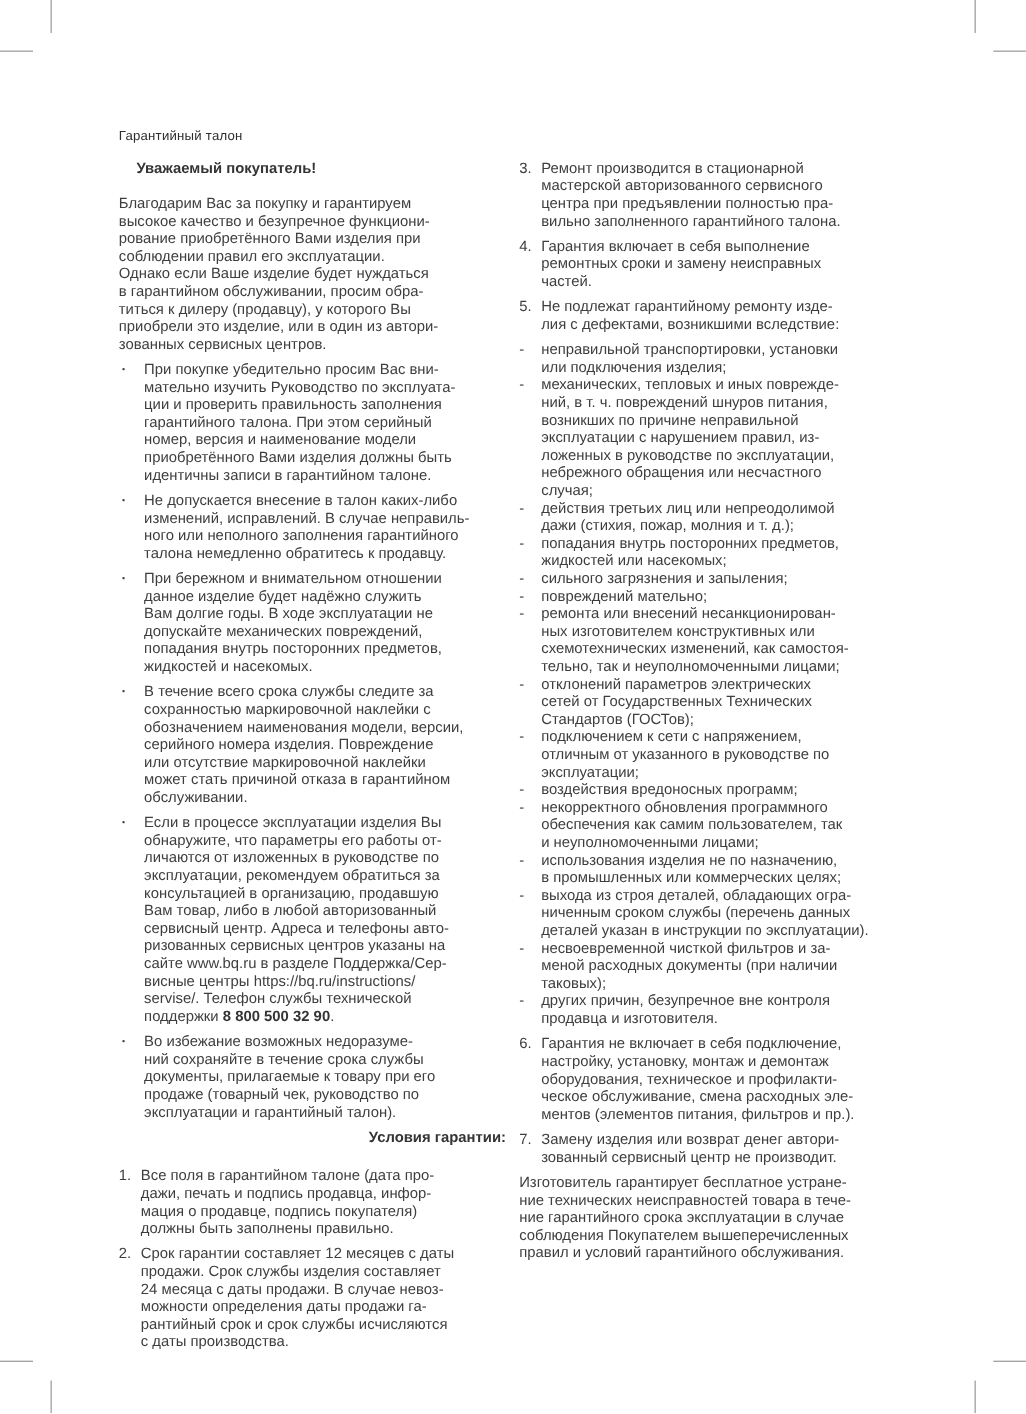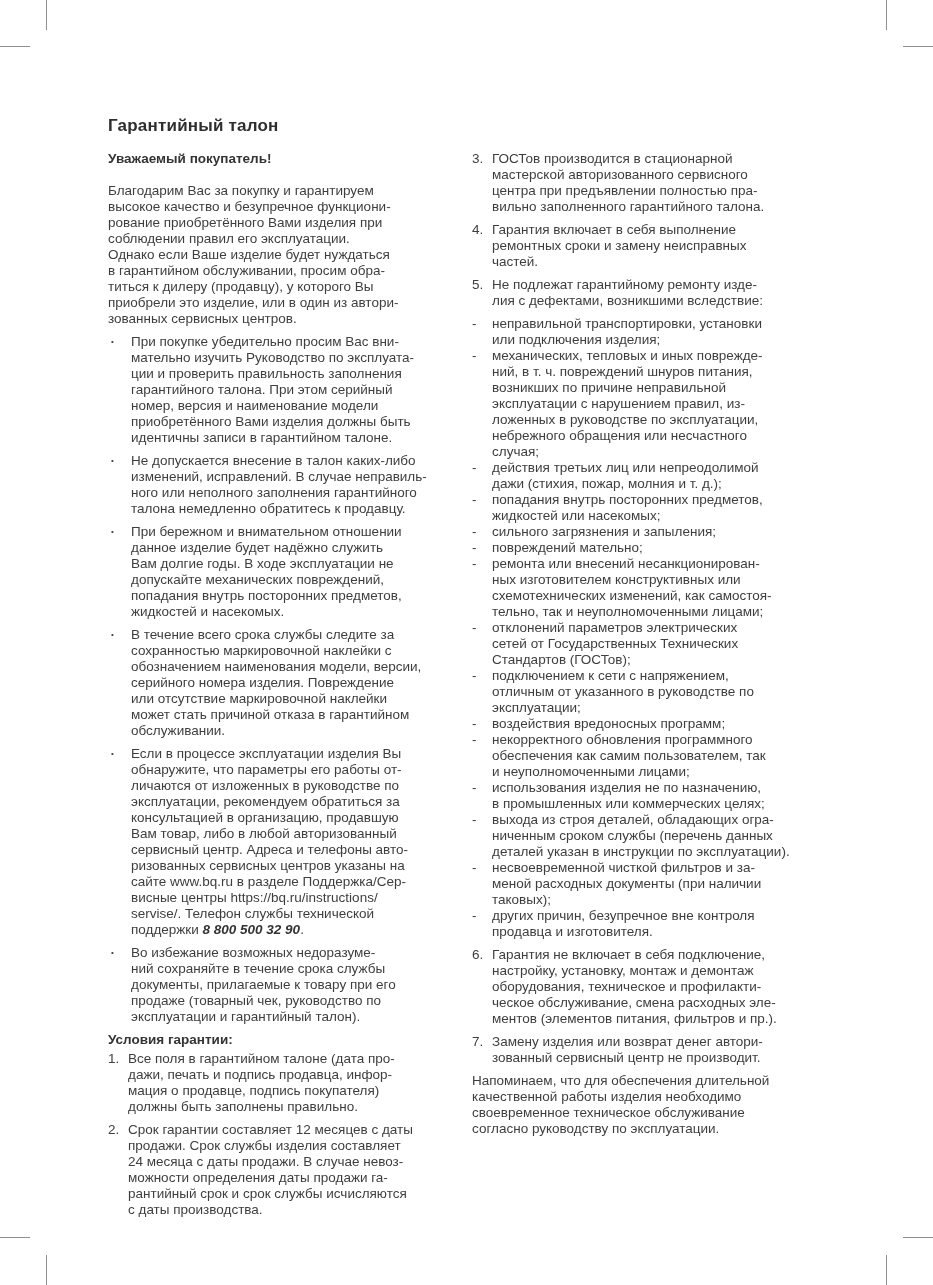--- a/index.html
+++ b/index.html
@@ -30,65 +30,65 @@
   .br-h { right: 0; top: 1237px; }
 
   .content {
     position: absolute;
     left: 108px;
     top: 116px;
     width: 716px;
   }
   h1.title {
     margin: 0 0 15px 0;
-    font-size: 17px;
-    font-weight: bold;
+    font-size: 12px;
+    font-weight: normal;
     color: #2e2e2e;
     letter-spacing: 0.2px;
   }
   .cols {
     display: flex;
     gap: 12px;
     align-items: flex-start;
   }
   .col {
     width: 352px;
     flex: none;
     font-size: 13.5px;
     line-height: 16px;
     color: #3e3e3e;
   }
   .para {
     margin: 0 0 7px 0;
     white-space: pre-line;
   }
   .bold { font-weight: bold; color: #343434; }
-  .greeting { margin: 0 0 16px 0; }
-  .heading2 { margin: 3px 0 3px 0; }
+  .greeting { margin: 0 0 16px 16px; }
+  .heading2 { margin: 3px 0 19px 0; text-align: right; }
   .li {
     display: flex;
     margin: 0 0 7px 0;
   }
   .li .marker {
     flex: none;
     width: 20px;
   }
   .li .li-text {
     margin: 0;
     white-space: pre-line;
     flex: 1 1 auto;
   }
   .li.bullet .marker {
     font-size: 8px;
     line-height: 15px;
     padding-left: 3px;
   }
   .li.dash { margin-bottom: 0; }
   .dash-list { margin-bottom: 7px; }
-  .phone { font-weight: bold; color: #333333; white-space: nowrap; font-style: italic; }
+  .phone { font-weight: bold; color: #333333; white-space: nowrap; }
   .gap-top { margin-top: 3px; }
 </style>
 </head>
 <body>
 
 <div class="page">
 
   <div class="crop v tl-v"></div>
   <div class="crop h tl-h"></div>
   <div class="crop v tr-v"></div>
@@ -193,21 +193,21 @@
 24 месяца с даты продажи. В случае невоз-
 можности определения даты продажи га-
 рантийный срок и срок службы исчисляются
 с даты производства.</p>
         </div>
       </div>
 
       <div class="col">
         <div class="li num">
           <span class="marker">3.</span>
-          <p class="li-text">ГОСТов производится в стационарной
+          <p class="li-text">Ремонт производится в стационарной
 мастерской авторизованного сервисного
 центра при предъявлении полностью пра-
 вильно заполненного гарантийного талона.</p>
         </div>
         <div class="li num">
           <span class="marker">4.</span>
           <p class="li-text">Гарантия включает в себя выполнение
 ремонтных сроки и замену неисправных
 частей.</p>
         </div>
@@ -311,21 +311,22 @@
 оборудования, техническое и профилакти-
 ческое обслуживание, смена расходных эле-
 ментов (элементов питания, фильтров и пр.).</p>
         </div>
         <div class="li num">
           <span class="marker">7.</span>
           <p class="li-text">Замену изделия или возврат денег автори-
 зованный сервисный центр не производит.</p>
         </div>
 
-        <p class="para">Напоминаем, что для обеспечения длительной
-качественной работы изделия необходимо
-своевременное техническое обслуживание
-согласно руководству по эксплуатации.</p>
+        <p class="para">Изготовитель гарантирует бесплатное устране-
+ние технических неисправностей товара в тече-
+ние гарантийного срока эксплуатации в случае
+соблюдения Покупателем вышеперечисленных
+правил и условий гарантийного обслуживания.</p>
       </div>
 
     </div>
   </div>
 </div>
 
 </body></html>

